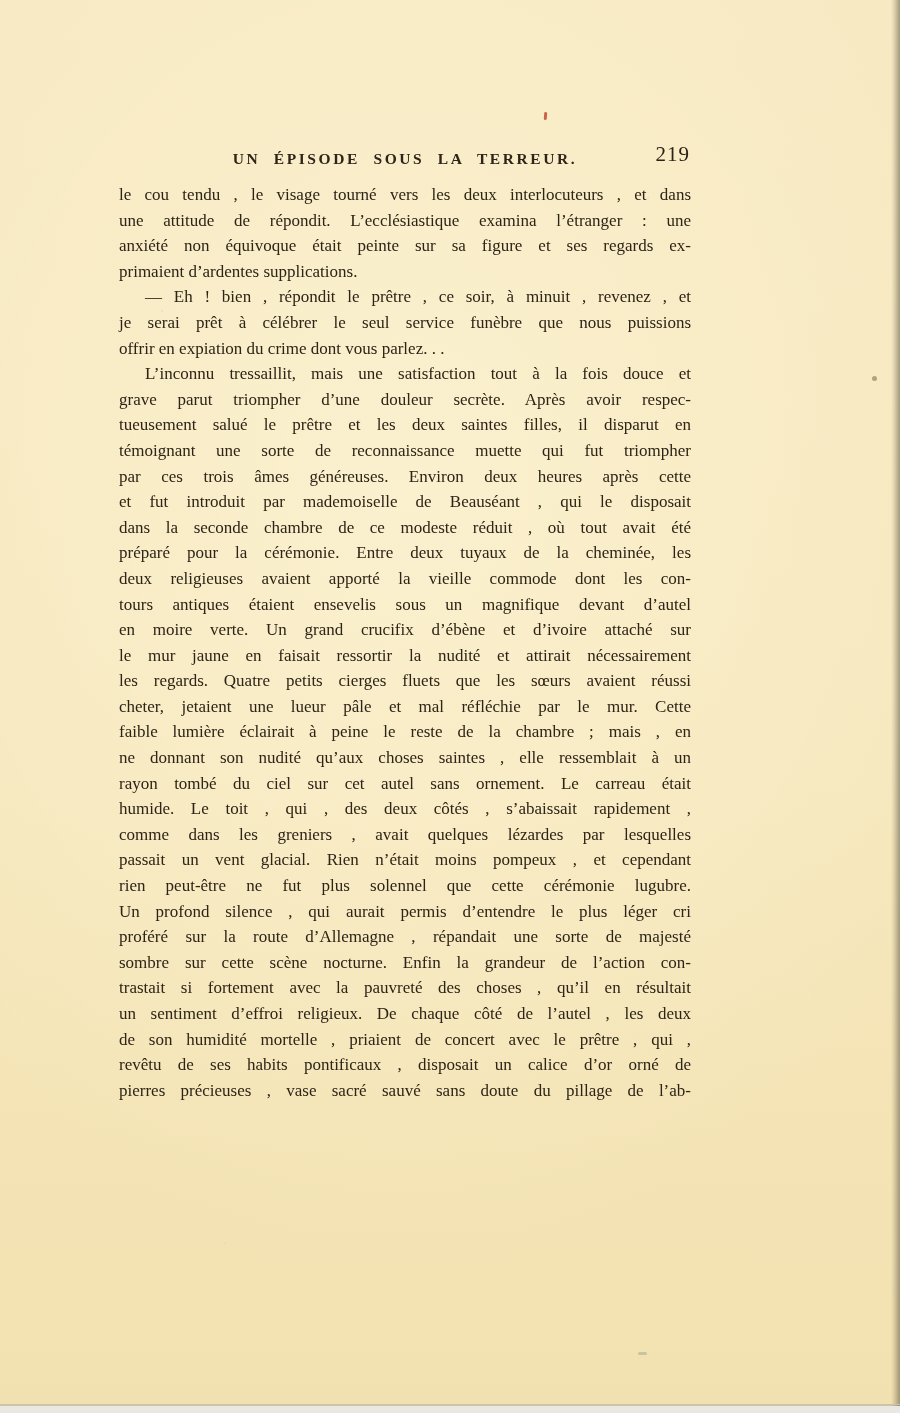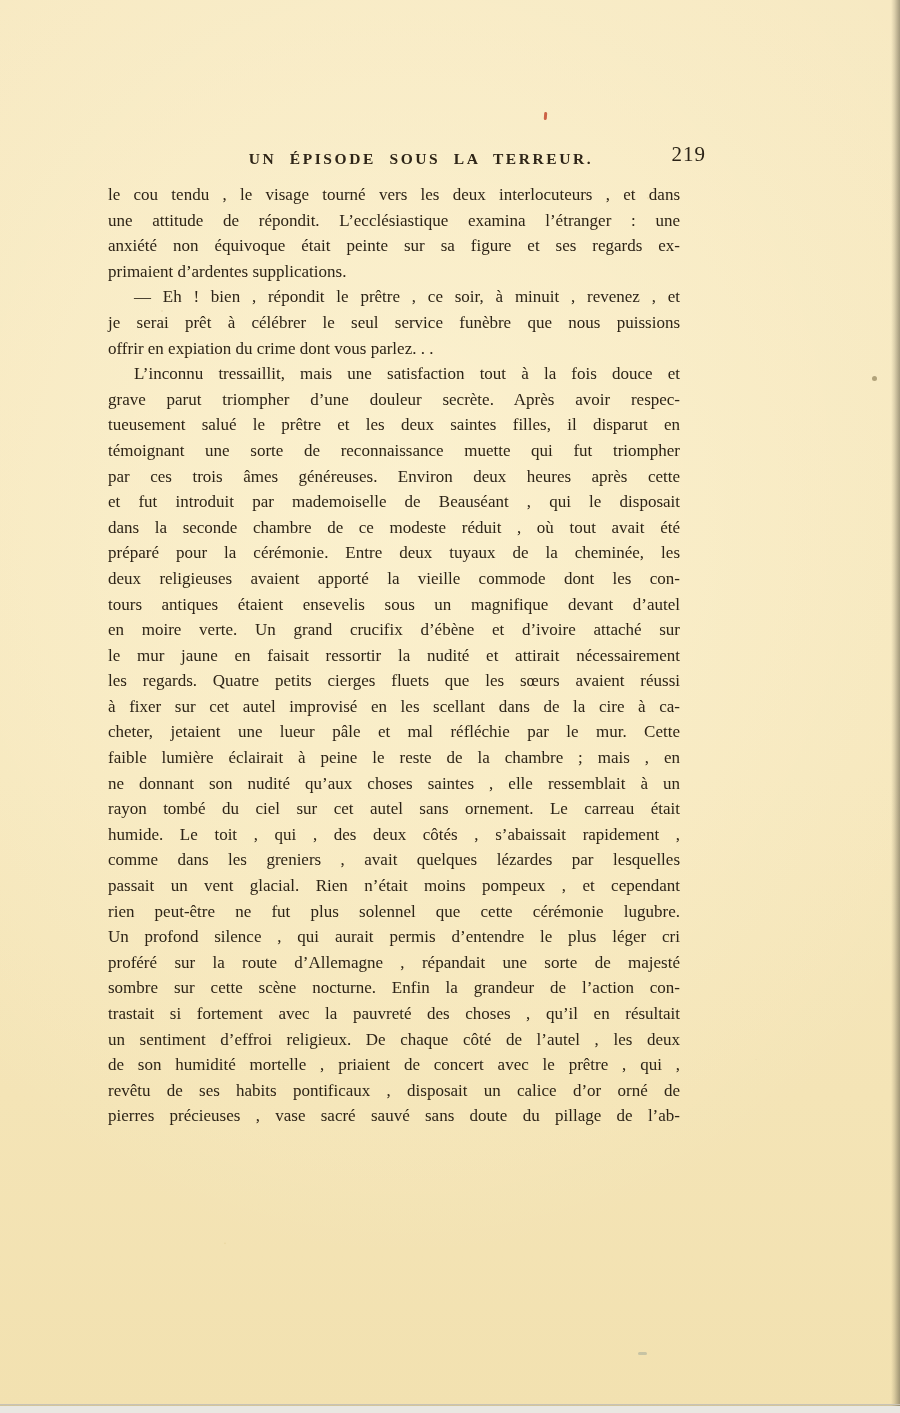--- a/index.html
+++ b/index.html
@@ -32,35 +32,35 @@
     border-top:1px solid rgba(150,140,115,.4);
   }
   .speck-red{
     position:absolute;left:544px;top:112px;width:3px;height:8px;border-radius:2px;
     background:rgba(196,74,48,.85);transform:rotate(4deg);
   }
   .speck-a{position:absolute;left:872px;top:376px;width:5px;height:5px;border-radius:50%;background:rgba(120,104,62,.55);}
   .speck-b{position:absolute;left:638px;top:1352px;width:9px;height:3px;border-radius:2px;background:rgba(120,140,140,.35);}
 
   .running-head{
-    position:absolute;left:136px;top:146px;width:570px;height:26px;
+    position:absolute;left:120px;top:146px;width:570px;height:26px;
     color:#2e2517;
   }
   .running-title{
     display:block;text-align:center;
     font-size:15.5px;font-weight:700;letter-spacing:2.6px;word-spacing:7px;
     padding-top:4px;
   }
   .page-number{
     position:absolute;right:0;top:-4px;
     font-size:21px;font-weight:400;letter-spacing:1px;color:#2b2316;
   }
 
   .text-block{
-    position:absolute;left:108px;top:182px;width:572px;
+    position:absolute;left:119px;top:182px;width:572px;
     color:#2d2417;
   }
   .line{
     height:25.6px;line-height:25.6px;font-size:17px;
     white-space:nowrap;overflow:visible;
     text-align:justify;text-align-last:justify;
     text-rendering:optimizeLegibility;
   }
   .line.flush{text-align-last:left;}
   .line.indent{text-indent:26px;}
@@ -90,21 +90,20 @@
       <div class="line">témoignant une sorte de reconnaissance muette qui fut triompher</div>
       <div class="line">par ces trois âmes généreuses. Environ deux heures après cette</div>
       <div class="line">et fut introduit par mademoiselle de Beauséant , qui le disposait</div>
       <div class="line">dans la seconde chambre de ce modeste réduit , où tout avait été</div>
       <div class="line">préparé pour la cérémonie. Entre deux tuyaux de la cheminée, les</div>
       <div class="line">deux religieuses avaient apporté la vieille commode dont les con-</div>
       <div class="line">tours antiques étaient ensevelis sous un magnifique devant d’autel</div>
       <div class="line">en moire verte. Un grand crucifix d’ébène et d’ivoire attaché sur</div>
       <div class="line">le mur jaune en faisait ressortir la nudité et attirait nécessairement</div>
       <div class="line">les regards. Quatre petits cierges fluets que les sœurs avaient réussi</div>
-      <div class="line">à fixer sur cet autel improvisé en les scellant dans de la cire à ca-</div>
       <div class="line">cheter, jetaient une lueur pâle et mal réfléchie par le mur. Cette</div>
       <div class="line">faible lumière éclairait à peine le reste de la chambre ; mais , en</div>
       <div class="line">ne donnant son nudité qu’aux choses saintes , elle ressemblait à un</div>
       <div class="line">rayon tombé du ciel sur cet autel sans ornement. Le carreau était</div>
       <div class="line">humide. Le toit , qui , des deux côtés , s’abaissait rapidement ,</div>
       <div class="line">comme dans les greniers , avait quelques lézardes par lesquelles</div>
       <div class="line">passait un vent glacial. Rien n’était moins pompeux , et cependant</div>
       <div class="line">rien peut-être ne fut plus solennel que cette cérémonie lugubre.</div>
       <div class="line">Un profond silence , qui aurait permis d’entendre le plus léger cri</div>
       <div class="line">proféré sur la route d’Allemagne , répandait une sorte de majesté</div>

